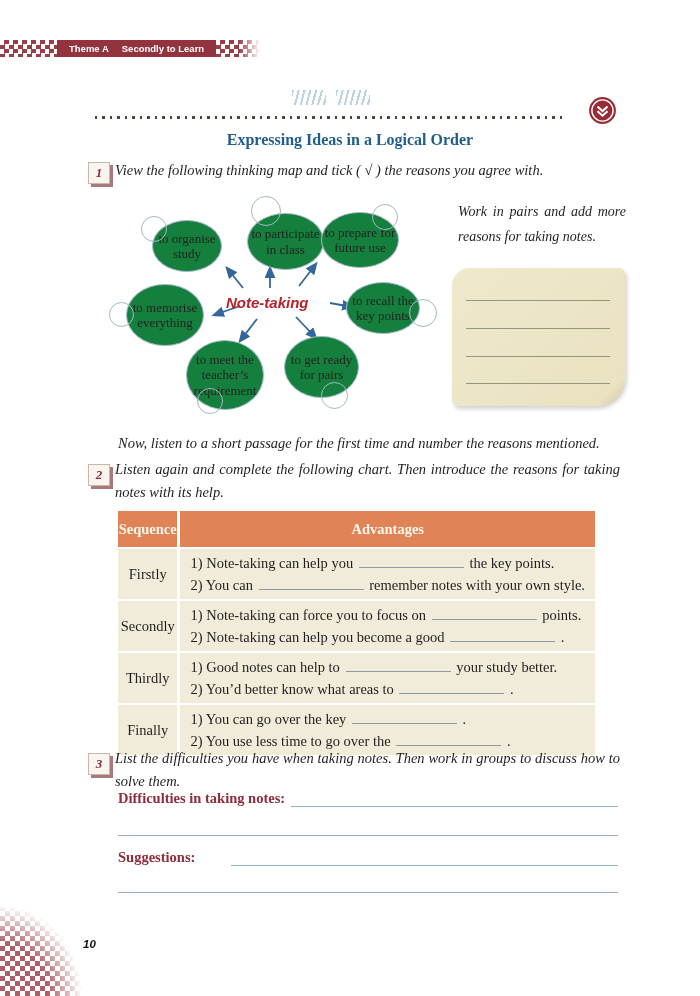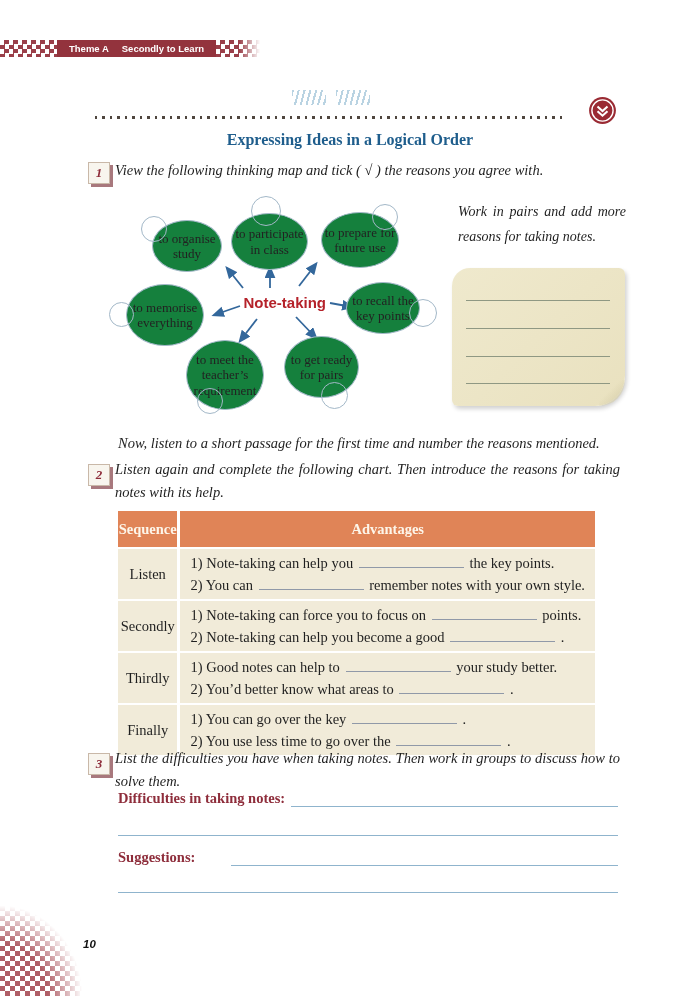--- a/index.html
+++ b/index.html
@@ -35,22 +35,22 @@
   .instr{position:absolute;left:115px;width:505px;font-size:14.5px;font-style:italic;
      line-height:23px;margin:0;}
   .instr.justify{text-align:justify;}
 
   
   .map{position:absolute;top:190px;left:108px;width:340px;height:230px;}
   .bubble{position:absolute;border:1px solid #a3b8c8;border-radius:50%;background:#15803d;
      display:flex;align-items:center;justify-content:center;text-align:center;
      font-size:13px;line-height:1.18;color:#222;padding:2px;box-sizing:border-box;}
   .tick-circle{position:absolute;border:1px solid #a3b8c8;border-radius:50%;background:transparent;box-sizing:border-box;}
-  .map-center{position:absolute;left:118px;top:104px;width:100px;text-align:right;
-     font-family:"Liberation Sans",sans-serif;font-size:15px;font-weight:bold;color:#b5222a;}
+  .map-center{position:absolute;left:118px;top:104px;width:100px;text-align:left;
+     font-family:"Liberation Sans",sans-serif;font-size:15px;font-weight:bold;color:#b5222a;font-style:italic;}
   .map-arrows{position:absolute;top:0;left:0;}
 
   
   .side-text{position:absolute;top:199px;left:458px;width:168px;font-size:14px;font-style:italic;
      line-height:25px;text-align:justify;margin:0;}
   .sticky{position:absolute;top:268px;left:452px;width:173px;height:138px;
      background:linear-gradient(135deg,#efe9cd,#e9e1bf);
      border-radius:18px 6px 30px 6px;box-shadow:2px 3px 4px rgba(0,0,0,.18);}
   .sticky:after{content:"";position:absolute;right:0;bottom:0;width:26px;height:26px;
      border-bottom-right-radius:30px;
@@ -127,21 +127,21 @@
         <line x1="132" y1="116" x2="106" y2="125" marker-end="url(#ah)"></line>
         <line x1="222" y1="113" x2="244" y2="117" marker-end="url(#ah)"></line>
         <line x1="149" y1="129" x2="132" y2="151" marker-end="url(#ah)"></line>
         <line x1="188" y1="127" x2="208" y2="148" marker-end="url(#ah)"></line>
       </g>
     </svg>
 
     <div class="bubble" style="left:44px;top:30px;width:70px;height:52px;">to organise study</div>
     <div class="tick-circle" style="left:33px;top:26px;width:26px;height:26px;"></div>
 
-    <div class="bubble" style="left:123px;top:23px;width:77px;height:57px;">to participate in class</div>
+    <div class="bubble" style="left:139px;top:23px;width:77px;height:57px;">to participate in class</div>
     <div class="tick-circle" style="left:143px;top:6px;width:30px;height:30px;"></div>
 
     <div class="bubble" style="left:213px;top:22px;width:78px;height:56px;">to prepare for future use</div>
     <div class="tick-circle" style="left:264px;top:14px;width:26px;height:26px;"></div>
 
     <div class="bubble" style="left:18px;top:94px;width:78px;height:62px;">to memorise everything</div>
     <div class="tick-circle" style="left:1px;top:112px;width:25px;height:25px;"></div>
 
     <div class="bubble" style="left:238px;top:92px;width:74px;height:52px;">to recall the key points</div>
     <div class="tick-circle" style="left:301px;top:109px;width:28px;height:28px;"></div>
@@ -170,21 +170,21 @@
 
   <table class="adv-table">
     <thead>
       <tr>
         <th class="seq-h">Sequence</th>
         <th>Advantages</th>
       </tr>
     </thead>
     <tbody>
         <tr>
-          <td class="seq">Listen</td>
+          <td class="seq">Firstly</td>
           <td class="adv">
             <div class="adv-line">1) Note-taking can help you <span class="blank"></span> the key points.</div>
             <div class="adv-line">2) You can <span class="blank"></span> remember notes with your own style.</div>
           </td>
         </tr>
         <tr>
           <td class="seq">Secondly</td>
           <td class="adv">
             <div class="adv-line">1) Note-taking can force you to focus on <span class="blank"></span> points.</div>
             <div class="adv-line">2) Note-taking can help you become a good <span class="blank"></span> .</div>

